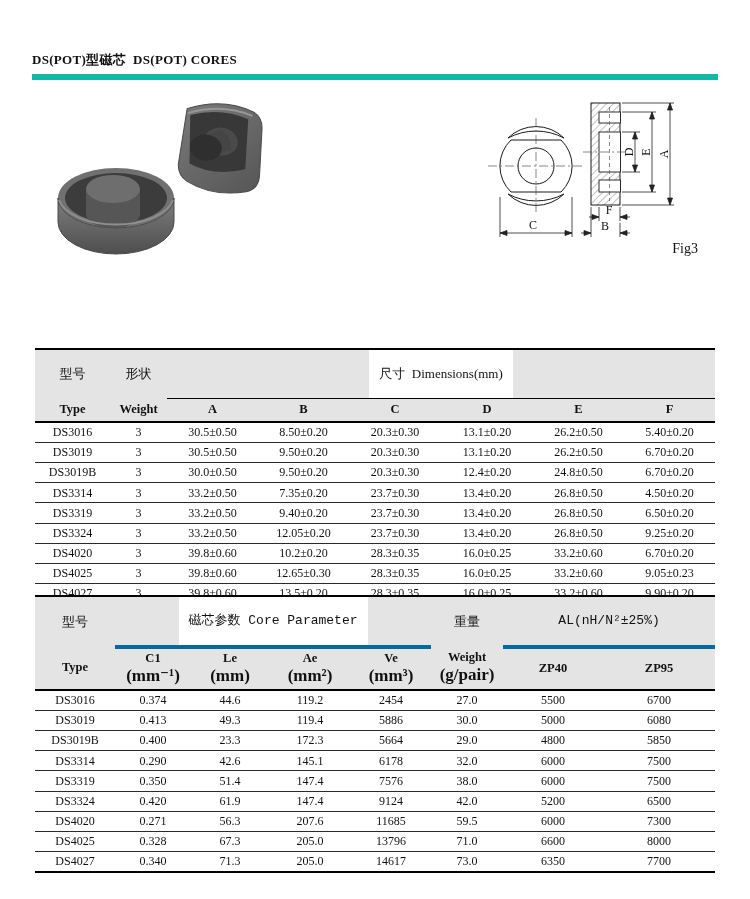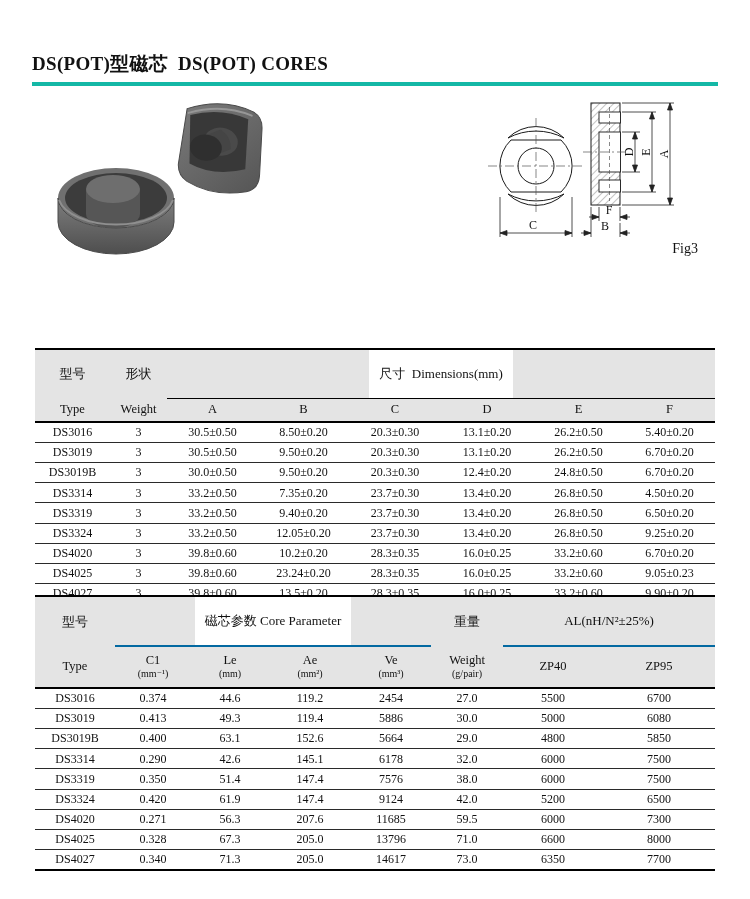--- a/index.html
+++ b/index.html
@@ -1,48 +1,48 @@
 <!DOCTYPE html>
 <html><head>
 <meta charset="utf-8">
 <style>
   html,body { margin:0; padding:0; background:#fff; }
   body { width:750px; height:899px; font-family:"Liberation Serif","DejaVu Serif",serif; color:#111; }
   .page { position:relative; width:750px; height:899px; overflow:hidden; background:#fff; }
 
   .title {
     position:absolute; left:32px; top:51px; width:686px;
-    border-bottom:4px solid #14b8a6; padding-bottom:5px;
-    font-size:19px; font-weight:bold; letter-spacing:.3px; white-space:pre;
+    border-bottom:6px solid #14b8a6; padding-bottom:5px;
+    font-size:13px; font-weight:bold; letter-spacing:.3px; white-space:pre;
   }
 
   .photo   { position:absolute; left:50px;  top:92px; }
   .drawing { position:absolute; left:483px; top:85px; }
   .figcap  { position:absolute; left:483px; top:241px; width:215px; text-align:right; font-size:14px; }
 
   table { position:absolute; left:35px; width:680px; border-collapse:collapse; table-layout:fixed;
           border-top:2.5px solid #000; border-bottom:2.5px solid #000; }
   #dim-table   { top:348px; }
   #param-table { top:595px; }
 
   th { font-weight:normal; }
   th,td { text-align:center; padding:0; font-size:12px; line-height:1.2; overflow:hidden; }
   thead { background:#e4e4e4; }
   thead tr.h1 th { height:21px; font-size:13px; }
-  thead tr.h2 th { height:22px; font-size:12.5px; }
+  thead tr.h2 th { height:22px; font-size:12.5px;font-weight:bold; }
   #param-table thead tr.h1 th { height:23px; }
   #param-table thead tr.h2 th { height:40px; font-size:12.5px; }
   .span-th { border-bottom:1.5px solid #000; }
-  #param-table .span-th { border-bottom:2px solid #0369a1; }
+  #param-table .span-th { border-bottom:4px solid #0369a1;font-family:Liberation Mono, monospace; }
   thead { border-bottom:2px solid #000; }
   tbody tr { border-top:1px solid #2a2a2a; }
   tbody tr:first-child { border-top:none; }
   tbody td { height:19.2px; }
   .hl { background:#fff; display:inline-block; padding:16px 10px; white-space:pre; }
-  .u  { font-size:10px; }
+  .u  { font-size:17px; }
 </style>
 </head>
 <body>
 
 <div class="page">
 
   <div class="title">DS(POT)型磁芯  DS(POT) CORES</div>
 
   <svg class="photo" width="255" height="175" viewBox="0 0 255 175">
     <defs>
@@ -240,21 +240,21 @@
           <td>10.2±0.20</td>
           <td>28.3±0.35</td>
           <td>16.0±0.25</td>
           <td>33.2±0.60</td>
           <td>6.70±0.20</td>
         </tr>
         <tr>
           <td>DS4025</td>
           <td>3</td>
           <td>39.8±0.60</td>
-          <td>23.24±0.20</td>
+          <td>12.65±0.30</td>
           <td>28.3±0.35</td>
           <td>16.0±0.25</td>
           <td>33.2±0.60</td>
           <td>9.05±0.23</td>
         </tr>
         <tr>
           <td>DS4027</td>
           <td>3</td>
           <td>39.8±0.60</td>
           <td>13.5±0.20</td>
@@ -329,22 +329,22 @@
           <td>49.3</td>
           <td>119.4</td>
           <td>5886</td>
           <td>30.0</td>
           <td>5000</td>
           <td>6080</td>
         </tr>
         <tr>
           <td>DS3019B</td>
           <td>0.400</td>
-          <td>63.1</td>
-          <td>152.6</td>
+          <td>23.3</td>
+          <td>172.3</td>
           <td>5664</td>
           <td>29.0</td>
           <td>4800</td>
           <td>5850</td>
         </tr>
         <tr>
           <td>DS3314</td>
           <td>0.290</td>
           <td>42.6</td>
           <td>145.1</td>

